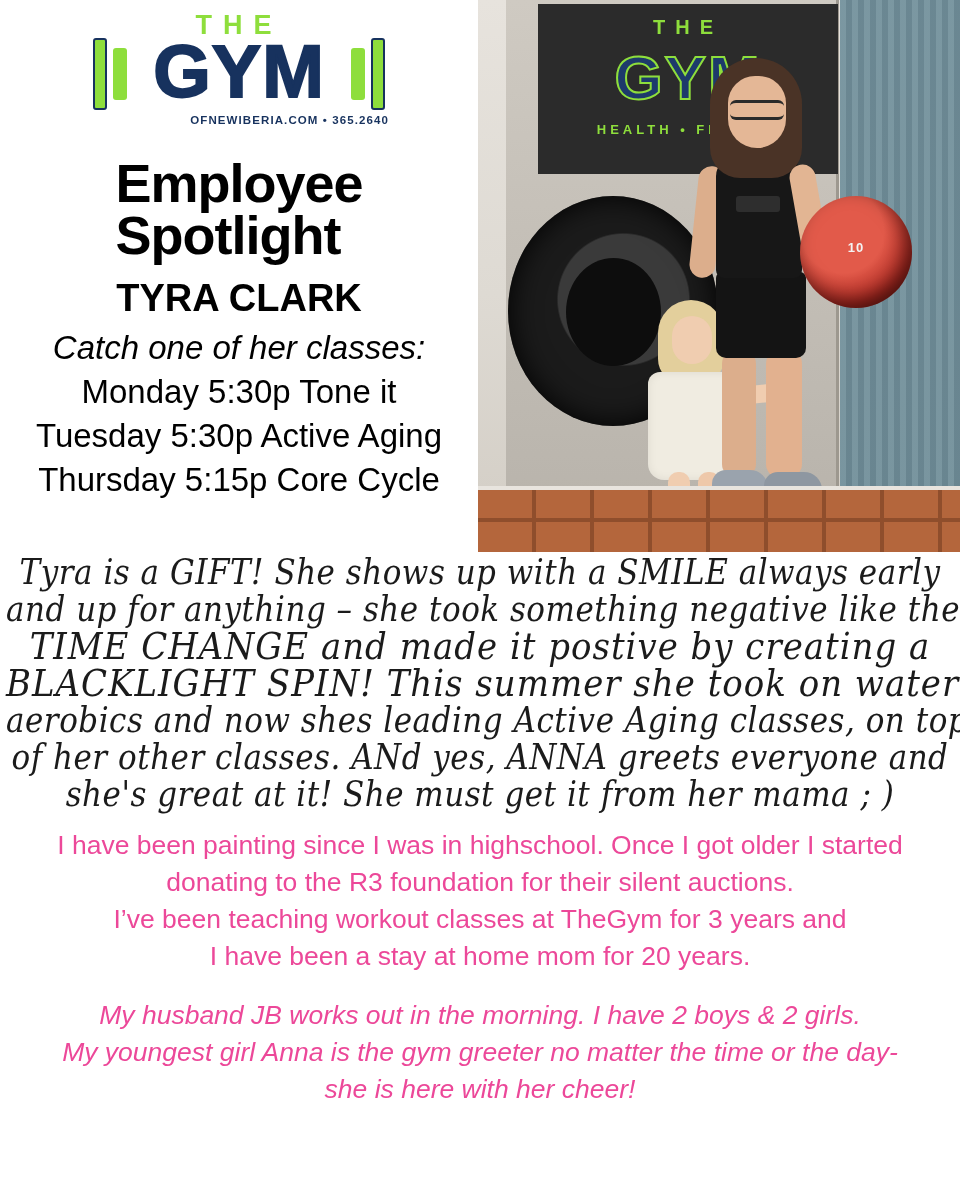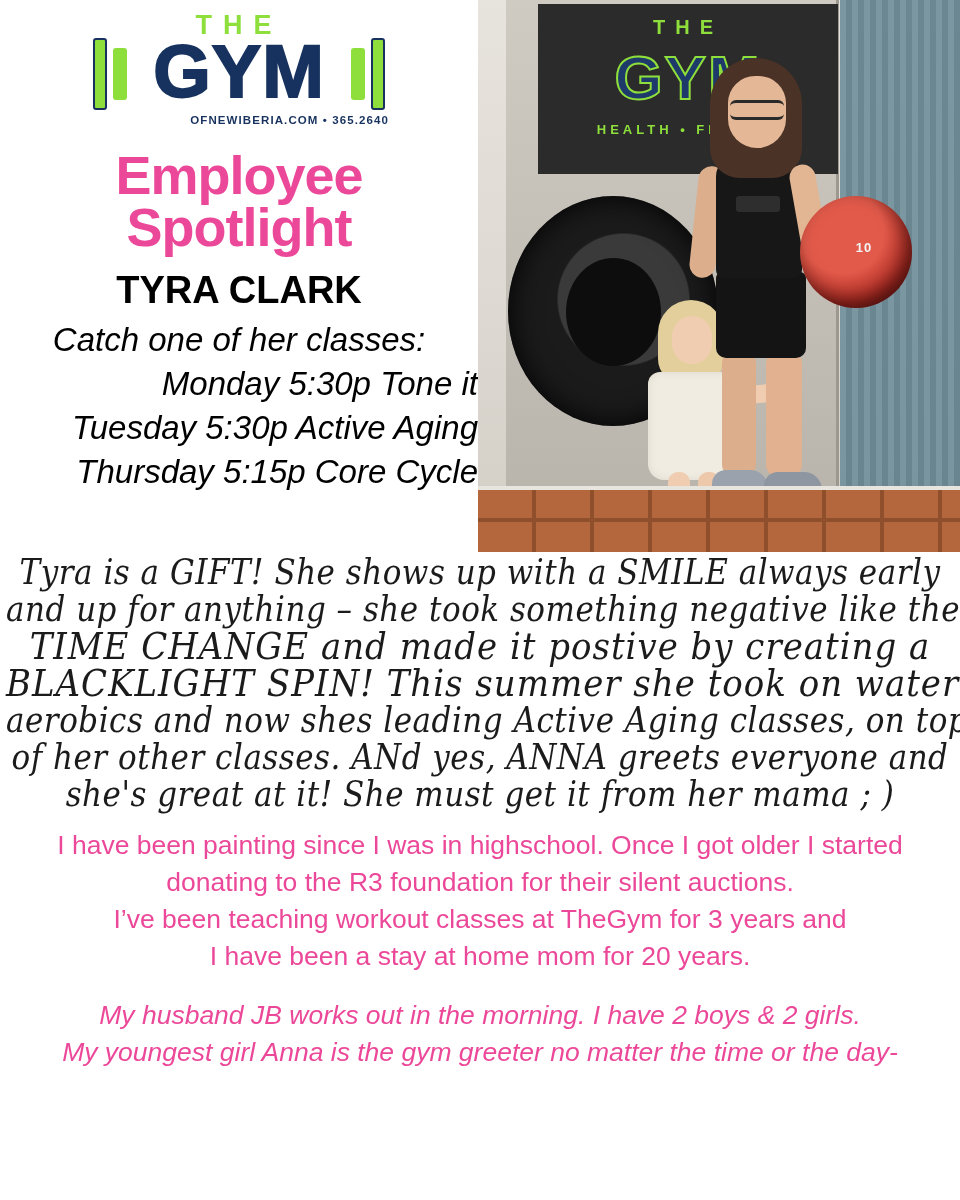--- a/index.html
+++ b/index.html
@@ -94,28 +94,28 @@
     border-radius: 3px;
   }
   .bar.b1 { left: 4px; }
   .bar.b2 { left: 24px; height: 52px; top: 38px; }
   .bar.b3 { right: 4px; }
   .bar.b4 { right: 24px; height: 52px; top: 38px; }
   .bar.b1, .bar.b3 { border: 2px solid #17325e; box-sizing: border-box; }
 
   
   .spotlight {
-    margin-top: 4px;
-    text-align: center;
+    margin-top: 12px;
+    text-align: left;
     font-family: "Liberation Sans", sans-serif;
     font-weight: bold;
     font-size: 54px;
     line-height: 52px;
     letter-spacing: -1px;
-    color: #ec4899;
+    color: #000000;
   }
   .person-name {
     margin-top: 16px;
     text-align: left;
     font-family: "Liberation Sans", sans-serif;
     font-weight: bold;
     font-size: 38px;
     letter-spacing: 0px;
     color: #000000;
   }
@@ -129,26 +129,24 @@
     line-height: 40px;
     color: #000000;
   }
   .class-list {
     margin-top: 2px;
     width: 478px;
     text-align: center;
   }
   .class-line {
     font-family: "Liberation Sans", sans-serif;
-    font-style: italic;
     font-size: 33px;
     line-height: 44px;
     color: #000000;
     white-space: nowrap;
-    text-align: right;
   }
 
   
   .photo {
     position: absolute;
     left: 478px;
     top: 0;
     width: 482px;
     height: 552px;
     overflow: hidden;
@@ -258,21 +256,21 @@
     position: absolute; left: 286px; top: 472px; width: 58px; height: 30px;
     background: #8e97a1; border-radius: 14px 18px 8px 8px; border-bottom: 5px solid #e9e9ec;
   }
   .w-ball {
     position: absolute; left: 322px; top: 196px; width: 112px; height: 112px;
     border-radius: 50%;
     background: radial-gradient(circle at 38% 32%, #e25a4a 0 40%, #b02a22 70%, #6e1511 100%);
     box-shadow: inset -6px -8px 18px rgba(0,0,0,.5);
   }
   .w-ball-text {
-    position: absolute; left: 8px; top: 44px; width: 112px; text-align: center;
+    position: absolute; left: 0; top: 44px; width: 112px; text-align: center;
     color: #f3f3f3; font-size: 13px; font-weight: bold; letter-spacing: 1px;
   }
   
   .g-hair {
     position: absolute; left: 180px; top: 300px; width: 66px; height: 84px;
     background: #e3cf9c; border-radius: 34px 34px 26px 26px;
   }
   .g-face {
     position: absolute; left: 194px; top: 316px; width: 40px; height: 48px;
     background: #f0cdb0; border-radius: 20px;
@@ -417,13 +415,14 @@
 <div class="para p1">
   <div class="line">I have been painting since I was in highschool. Once I got older I started</div>
   <div class="line">donating to the R3 foundation for their silent auctions.</div>
   <div class="line">I’ve been teaching workout classes at TheGym for 3 years and</div>
   <div class="line">I have been a stay at home mom for 20 years.</div>
 </div>
 
 <div class="para p2">
   <div class="line">My husband JB works out in the morning. I have 2 boys &amp; 2 girls.</div>
   <div class="line">My youngest girl Anna is the gym greeter no matter the time or the day-</div>
+  <div class="line">she is here with her cheer!</div>
 </div>
 
 </body></html>

